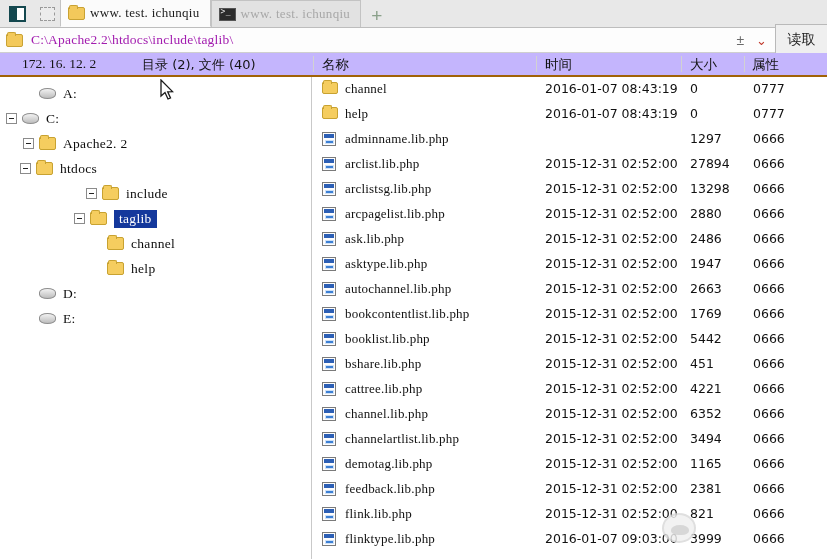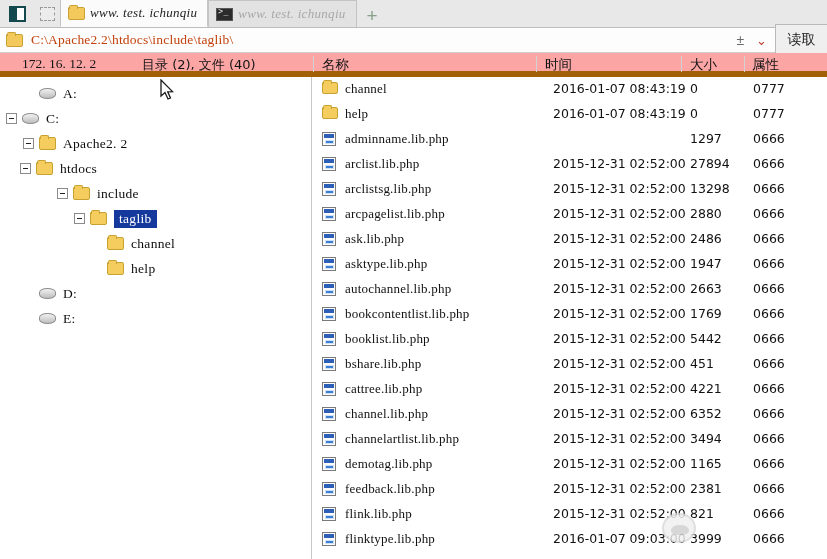--- a/index.html
+++ b/index.html
@@ -32,21 +32,20 @@
   }
   .dashicon{
     width:15px; height:14px; border:1px dashed #9a9a9a; background:#ececec;
   }
   .tab{
     height:27px; display:flex; align-items:center; gap:5px;
     padding:0 10px 0 7px; font-size:13px; letter-spacing:0.3px;
     border-left:1px solid #c3c3c3; border-right:1px solid #c3c3c3;
     border-top:1px solid #c3c3c3;
     position:relative;
-    font-style:italic;
   }
   .tab.active{ background:#fbfbfb; color:#1b1b1b; height:28px; border-bottom:1px solid #fbfbfb; }
   .tab.inactive{ background:#e2e2e2; color:#a8a8a8; }
   .folder-ico{
     width:17px;height:13px;position:relative;flex:none;
     background:#f3c95b; border:1px solid #c9a233; border-radius:1px 2px 2px 2px;
   }
   .folder-ico:before{
     content:""; position:absolute; left:0; top:-3px; width:7px; height:3px;
     background:#f3c95b; border:1px solid #c9a233; border-bottom:none;
@@ -66,21 +65,21 @@
   }
 
   
   .pathbar{
     position:absolute; top:28px; left:0; width:827px; height:25px;
     background:#fdfdfd; border-bottom:1px solid #cfcfcf;
     display:flex; align-items:center;
   }
   .pathbar .folder-ico{ margin-left:6px; }
   .pathtext{
-    margin-left:8px; font-size:13.5px; color:#c2410c; letter-spacing:0.2px;
+    margin-left:8px; font-size:13.5px; color:#a21caf; letter-spacing:0.2px;
     flex:1; white-space:nowrap; overflow:hidden;
   }
   .pm-ico{
     font-size:14px; color:#6a6a6a; margin-right:12px;
     font-family:"Liberation Sans",sans-serif;
   }
   .chev{
     color:#c0392b; font-size:13px; margin-right:8px;
     font-family:"Liberation Sans",sans-serif;
   }
@@ -88,21 +87,21 @@
     height:32px; min-width:52px; background:#efefef;
     border:1px solid #b9b9b9; border-right:none;
     display:flex;align-items:center;justify-content:center;
     font-size:14px; color:#222; padding:0 8px;
     font-family:"DejaVu Sans", sans-serif;
   }
 
   
   .colhdr{
     position:absolute; top:53px; left:0; width:827px; height:24px;
-    background:#fca5a5; border-bottom:6px solid #a16207;
+    background:#c4b5fd; border-bottom:2px solid #a16207;
     font-size:13.5px; color:#141414;
   }
   .colhdr > div{ position:absolute; top:3px; white-space:nowrap; }
   .hsep{ position:absolute; top:4px; width:1px; height:16px; background:#d2d2d2; }
   .ch-ip{ left:22px; font-family:"Liberation Serif",serif; }
   .ch-count{ left:142px; font-family:"DejaVu Sans",sans-serif; font-size:13px; }
   .ch-name{ left:322px; font-family:"DejaVu Sans",sans-serif; }
   .ch-time{ left:545px; font-family:"DejaVu Sans",sans-serif; }
   .ch-size{ left:690px; font-family:"DejaVu Sans",sans-serif; }
   .ch-attr{ left:752px; font-family:Liberation Sans, sans-serif; }
@@ -149,21 +148,21 @@
     position:absolute; top:77px; left:313px; right:0; bottom:0;
     background:#fff; overflow:hidden;
   }
   .frow{
     height:25px; position:relative; font-size:13px; color:#111;
     white-space:nowrap;
   }
   .frow > span{ position:absolute; top:4px; }
   .f-ico{ position:absolute; left:9px; top:5px; }
   .f-name{ left:32px; font-family:"Liberation Serif",serif; letter-spacing:0.2px; }
-  .f-time{ left:240px; font-family:"DejaVu Sans",sans-serif; font-size:12.5px; }
+  .f-time{ left:232px; font-family:"DejaVu Sans",sans-serif; font-size:12.5px; }
   .f-size{ left:377px; font-family:"DejaVu Sans",sans-serif; font-size:12.5px; }
   .f-attr{ left:440px; font-family:"DejaVu Sans",sans-serif; font-size:12.5px; }
 
   .ficon-folder{
     width:16px;height:12px;position:relative;
     background:#f5cd5f; border:1px solid #c8a231; border-radius:1px 2px 2px 2px;
   }
   .ficon-folder:before{
     content:""; position:absolute; left:0; top:-3px; width:7px; height:3px;
     background:#f5cd5f; border:1px solid #c8a231; border-bottom:none;
@@ -262,21 +261,21 @@
       <div class="trow" style="padding-left: 23px;">
         <div class="toggle"></div>
         <div class="tfolder"></div>
         <span class="tlabel">Apache2. 2</span>
       </div>
       <div class="trow" style="padding-left: 20px;">
         <div class="toggle"></div>
         <div class="tfolder"></div>
         <span class="tlabel">htdocs</span>
       </div>
-      <div class="trow" style="padding-left: 57px;">
+      <div class="trow" style="padding-left: 86px;">
         <div class="toggle"></div>
         <div class="tfolder"></div>
         <span class="tlabel">include</span>
       </div>
       <div class="trow" style="padding-left: 74px; align-items: center;">
         <div class="toggle"></div>
         <div class="tfolder"></div>
         <span class="tlabel sel">taglib</span>
       </div>
       <div class="trow" style="padding-left: 91px;">

